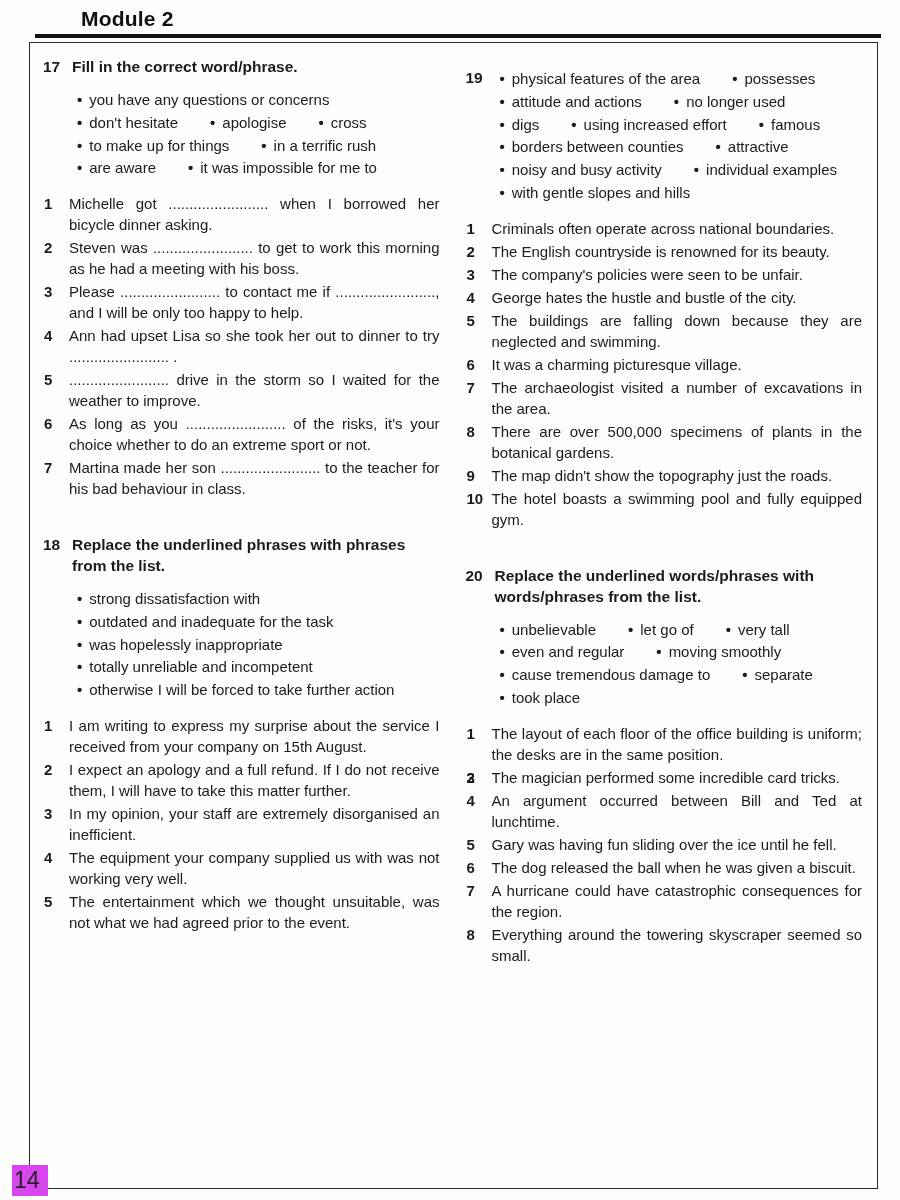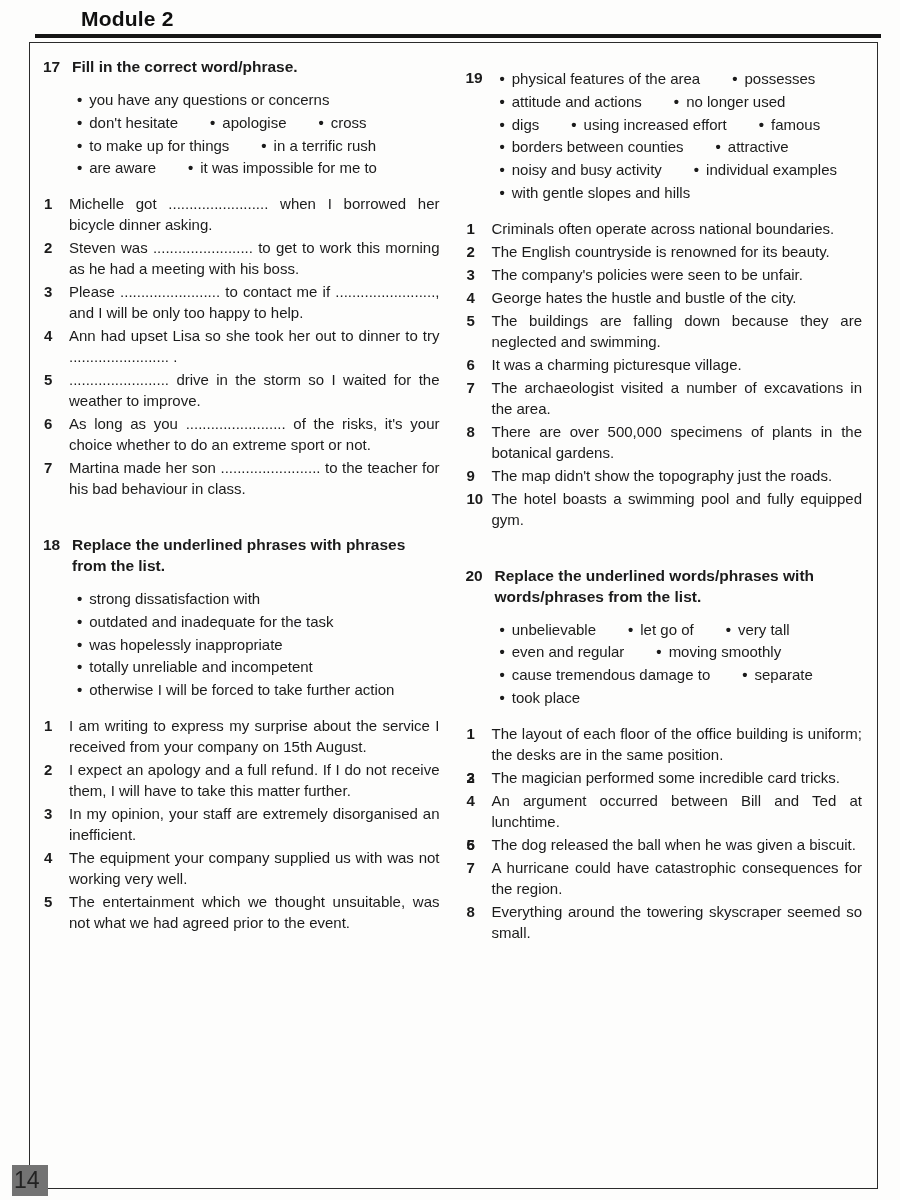--- a/index.html
+++ b/index.html
@@ -30,21 +30,21 @@
   .wl-item:last-child { margin-right:0; }
   .bullet { font-weight:700; margin-right:7px; }
   .item {
     position:relative; padding-left:26px;
     font-size:15px; line-height:1.4; text-align:justify; margin-bottom:2px;
   }
   .item-num { position:absolute; left:1px; top:0; font-weight:700; }
   .u { text-decoration-thickness:1.2px; text-underline-offset:3px; }
   .page-number {
     position:absolute; left:12px; bottom:4px; font-size:23px; color:#222;
-    background:#737373; padding:2px 8px 2px 2px;
+    background:#d946ef; padding:2px 8px 2px 2px;
   }
 </style>
 </head>
 <body>
 
 <header class="module-header">
   <div class="module-title">Module 2</div>
   <div class="module-rule"></div>
 </header>
 
@@ -117,21 +117,21 @@
             <div class="wl-line"><span class="wl-item"><span class="bullet">•</span><span class="phrase">unbelievable</span></span><span class="wl-item"><span class="bullet">•</span><span class="phrase">let go of</span></span><span class="wl-item"><span class="bullet">•</span><span class="phrase">very tall</span></span></div>
             <div class="wl-line"><span class="wl-item"><span class="bullet">•</span><span class="phrase">even and regular</span></span><span class="wl-item"><span class="bullet">•</span><span class="phrase">moving smoothly</span></span></div>
             <div class="wl-line"><span class="wl-item"><span class="bullet">•</span><span class="phrase">cause tremendous damage to</span></span><span class="wl-item"><span class="bullet">•</span><span class="phrase">separate</span></span></div>
             <div class="wl-line"><span class="wl-item"><span class="bullet">•</span><span class="phrase">took place</span></span></div>
           </div>
           <div class="items">
             <div class="item"><span class="item-num">1</span><span class="item-text"><span class="plain">The layout of each floor of the office building is </span><span class="u">uniform</span><span class="plain">; the desks are in the same position.</span></span></div>
             <div class="item"><span class="item-num">2</span></div>
             <div class="item"><span class="item-num">3</span><span class="item-text"><span class="plain">The magician performed some </span><span class="u">incredible</span><span class="plain"> card tricks.</span></span></div>
             <div class="item"><span class="item-num">4</span><span class="item-text"><span class="plain">An argument </span><span class="u">occurred</span><span class="plain"> between Bill and Ted at lunchtime.</span></span></div>
-            <div class="item"><span class="item-num">5</span></div>
+            <div class="item"><span class="item-num">5</span><span class="item-text"><span class="plain">Gary was having fun </span><span class="u">sliding</span><span class="plain"> over the ice until he fell.</span></span></div>
             <div class="item"><span class="item-num">6</span><span class="item-text"><span class="plain">The dog </span><span class="u">released</span><span class="plain"> the ball when he was given a biscuit.</span></span></div>
             <div class="item"><span class="item-num">7</span><span class="item-text"><span class="plain">A hurricane could </span><span class="u">have catastrophic consequences for</span><span class="plain"> the region.</span></span></div>
             <div class="item"><span class="item-num">8</span><span class="item-text"><span class="plain">Everything around the </span><span class="u">towering</span><span class="plain"> skyscraper seemed so small.</span></span></div>
           </div>
         </section>
       </div>
   </div>
 </div>
 
 <div class="page-number">14</div>

